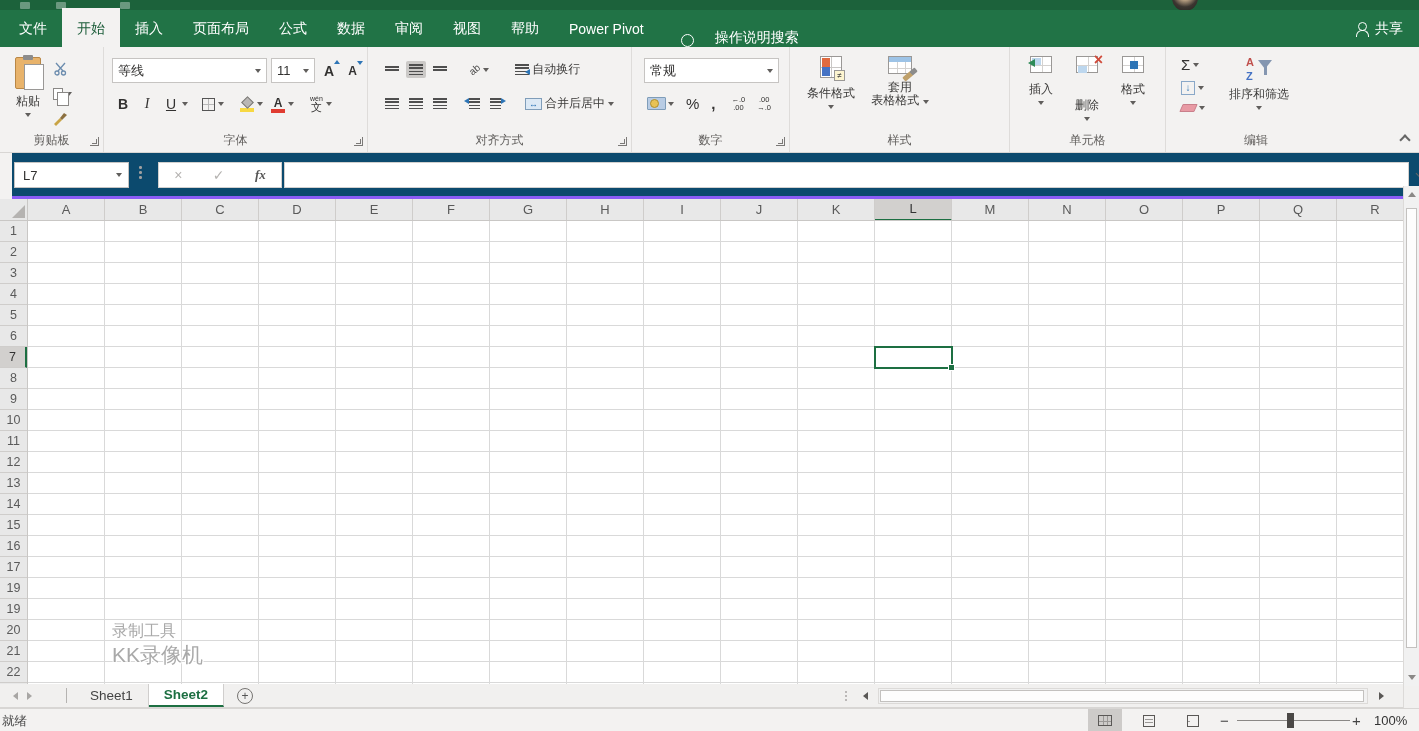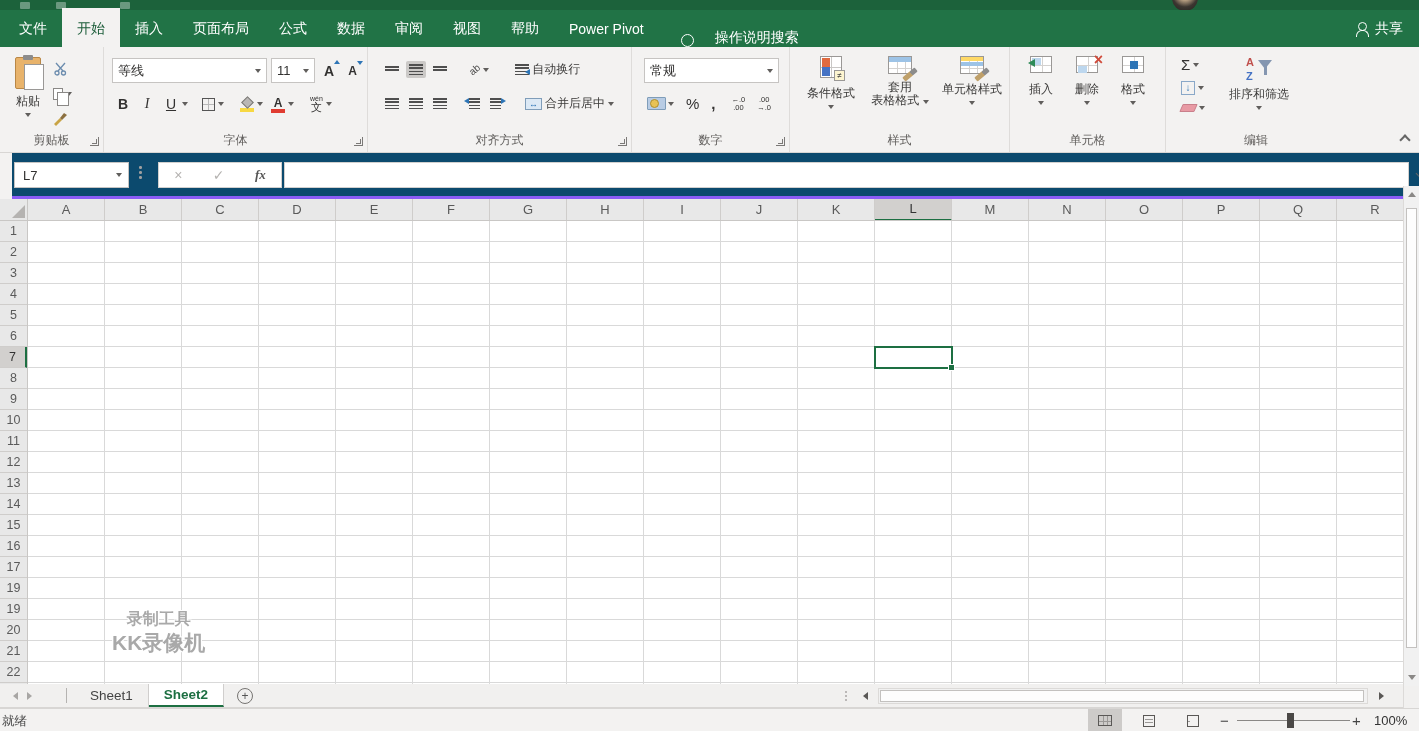--- a/index.html
+++ b/index.html
@@ -121,21 +121,21 @@
   .colheads{position:absolute;left:28px;top:199px;width:1375px;height:22px;background:#e8e8e8;border-bottom:1px solid #c9c7c5;display:flex;overflow:hidden}
   .colh{flex:none;width:77px;border-right:1px solid #cfcdcb;text-align:center;font-size:13px;color:#5a5a5a;line-height:21px;height:22px}
   .colh.sel{background:#d2d0ce;border-bottom:2px solid #1d6f42;color:#333;line-height:19px}
   .rowheads{position:absolute;left:0;top:221px;width:28px;height:463px;background:#e8e8e8;border-right:1px solid #c9c7c5;overflow:hidden}
   .rowh{height:21px;border-bottom:1px solid #cfcdcb;text-align:center;font-size:12.5px;color:#5a5a5a;line-height:20px}
   .rowh.sel{background:#d2d0ce;border-right:2px solid #1d6f42;color:#333}
   .cells{position:absolute;left:28px;top:221px;width:1375px;height:463px;background:#fff;overflow:hidden;
     background-image:repeating-linear-gradient(90deg,transparent 0 76px,#d9d9d9 76px 77px),repeating-linear-gradient(180deg,transparent 0 20px,#d9d9d9 20px 21px)}
   #selection{position:absolute;width:79px;height:23px;border:2px solid #1d6f42}
   #selection:after{content:'';position:absolute;right:-4px;bottom:-4px;width:5px;height:5px;background:#1d6f42;border:1px solid #fff}
-  .wmark{position:absolute;left:84px;top:386px;text-align:center;color:#a9a9a9;font-weight:bold;line-height:24px;
+  .wmark{position:absolute;left:84px;top:398px;text-align:left;color:#a9a9a9;font-weight:normal;line-height:24px;
     text-shadow:-1px -1px 0 #fff,1px -1px 0 #fff,-1px 1px 0 #fff,1px 1px 0 #fff}
   .wmark .l1{font-size:16px}.wmark .l2{font-size:21px}
   
   .vscroll{position:absolute;left:1403px;top:186px;width:16px;height:500px;background:#f1f1f1;border-left:1px solid #dcdad8}
   .vthumb{position:absolute;left:2px;top:22px;width:11px;height:440px;background:#fdfdfd;border:1px solid #c3c1bf}
   .tri{width:0;height:0;position:absolute;left:4px}
   .tri.up{top:6px;border-left:4px solid transparent;border-right:4px solid transparent;border-bottom:5px solid #8a8886}
   .tri.down{bottom:6px;border-left:4px solid transparent;border-right:4px solid transparent;border-top:5px solid #8a8886}
   
   .sheetbar{position:absolute;left:0;top:684px;width:1403px;height:24px;background:#f1f0ef;border-bottom:1px solid #d8d6d4;display:flex;align-items:stretch}
@@ -391,50 +391,40 @@
         </div>
         <div class="bbtn" style="width:68px">
           <span class="tblic">
               <span class="gl"></span>
               <span class="hdr"></span>
               <span class="brush"></span>
             </span>
           <span class="two" style="margin-top:4px"><span>套用</span><br>
           <span>表格格式</span> <span class="caret"></span></span>
         </div>
-        <div class="bbtn" style="width:76px">
-          <span class="tblic">
-              <span class="gl"></span>
-              <span class="hdr" style="background:#ffd966;height:4px"></span>
-              <span class="hdr" style="top:5px;height:4px"></span>
-              <span class="brush"></span>
-            </span>
-          <span style="margin-top:4px">单元格样式</span>
-          <span class="caret"></span>
-        </div>
       </div>
       <div class="gname">样式</div>
     </div>
 
     <div class="group" style="left:1010px;width:156px">
       <div style="position:absolute;left:8px;top:0;display:flex">
         <div class="bbtn" style="width:46px">
           <span class="cellsic">
               <span class="blue" style="left:1px;top:1px"></span>
               <span class="ins-arr"></span>
             </span>
           <span style="margin-top:5px">插入</span>
           <span class="caret"></span>
         </div>
         <div class="bbtn" style="width:46px">
           <span class="cellsic">
               <span class="blue" style="left:1px;top:9px"></span>
               <span class="del-x">×</span>
             </span>
-          <span style="margin-top:5px">删除</span>
+          <span style="margin-top:21px">删除</span>
           <span class="caret"></span>
         </div>
         <div class="bbtn" style="width:46px">
           <span class="cellsic">
               <span class="fmt-sq"></span>
             </span>
           <span style="margin-top:5px">格式</span>
           <span class="caret"></span>
         </div>
       </div>

